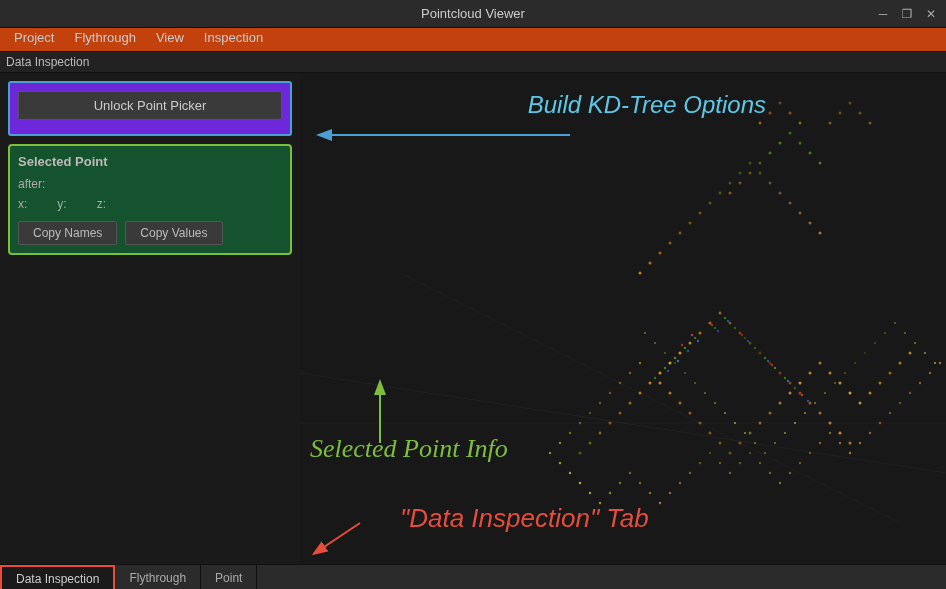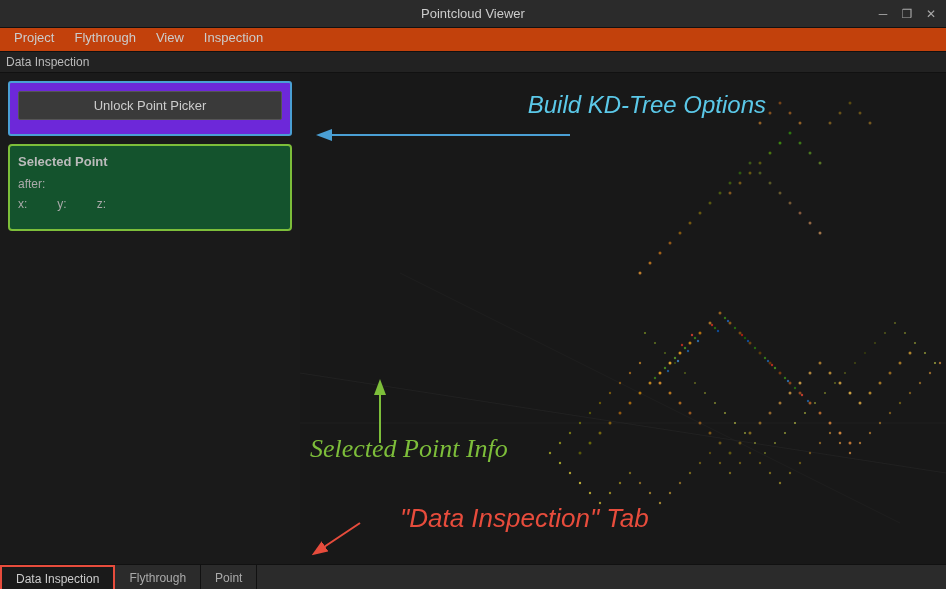--- a/index.html
+++ b/index.html
@@ -275,20 +275,24 @@
 
     <div id="selected-point-box">
       <div class="box-title">Selected Point</div>
       <div class="info-row">
         <span>after:</span>
       </div>
       <div class="coord-row">
         <span>x:</span>
         <span>y:</span>
         <span>z:</span>
+      </div>
+      <div class="btn-row">
+        <button class="action-btn">Copy Names</button>
+        <button class="action-btn">Copy Values</button>
       </div>
     </div>
 
   </div>
 
   <div id="viewport">
     <svg id="pointcloud-canvas" viewBox="0 0 646 491" xmlns="http://www.w3.org/2000/svg" style="position:absolute;top:0;left:0;width:100%;height:100%;">
 
       <line x1="0" y1="350" x2="646" y2="350" stroke="#333" stroke-width="0.5" opacity="0.5"></line>
       <line x1="100" y1="200" x2="600" y2="450" stroke="#333" stroke-width="0.5" opacity="0.5"></line>

